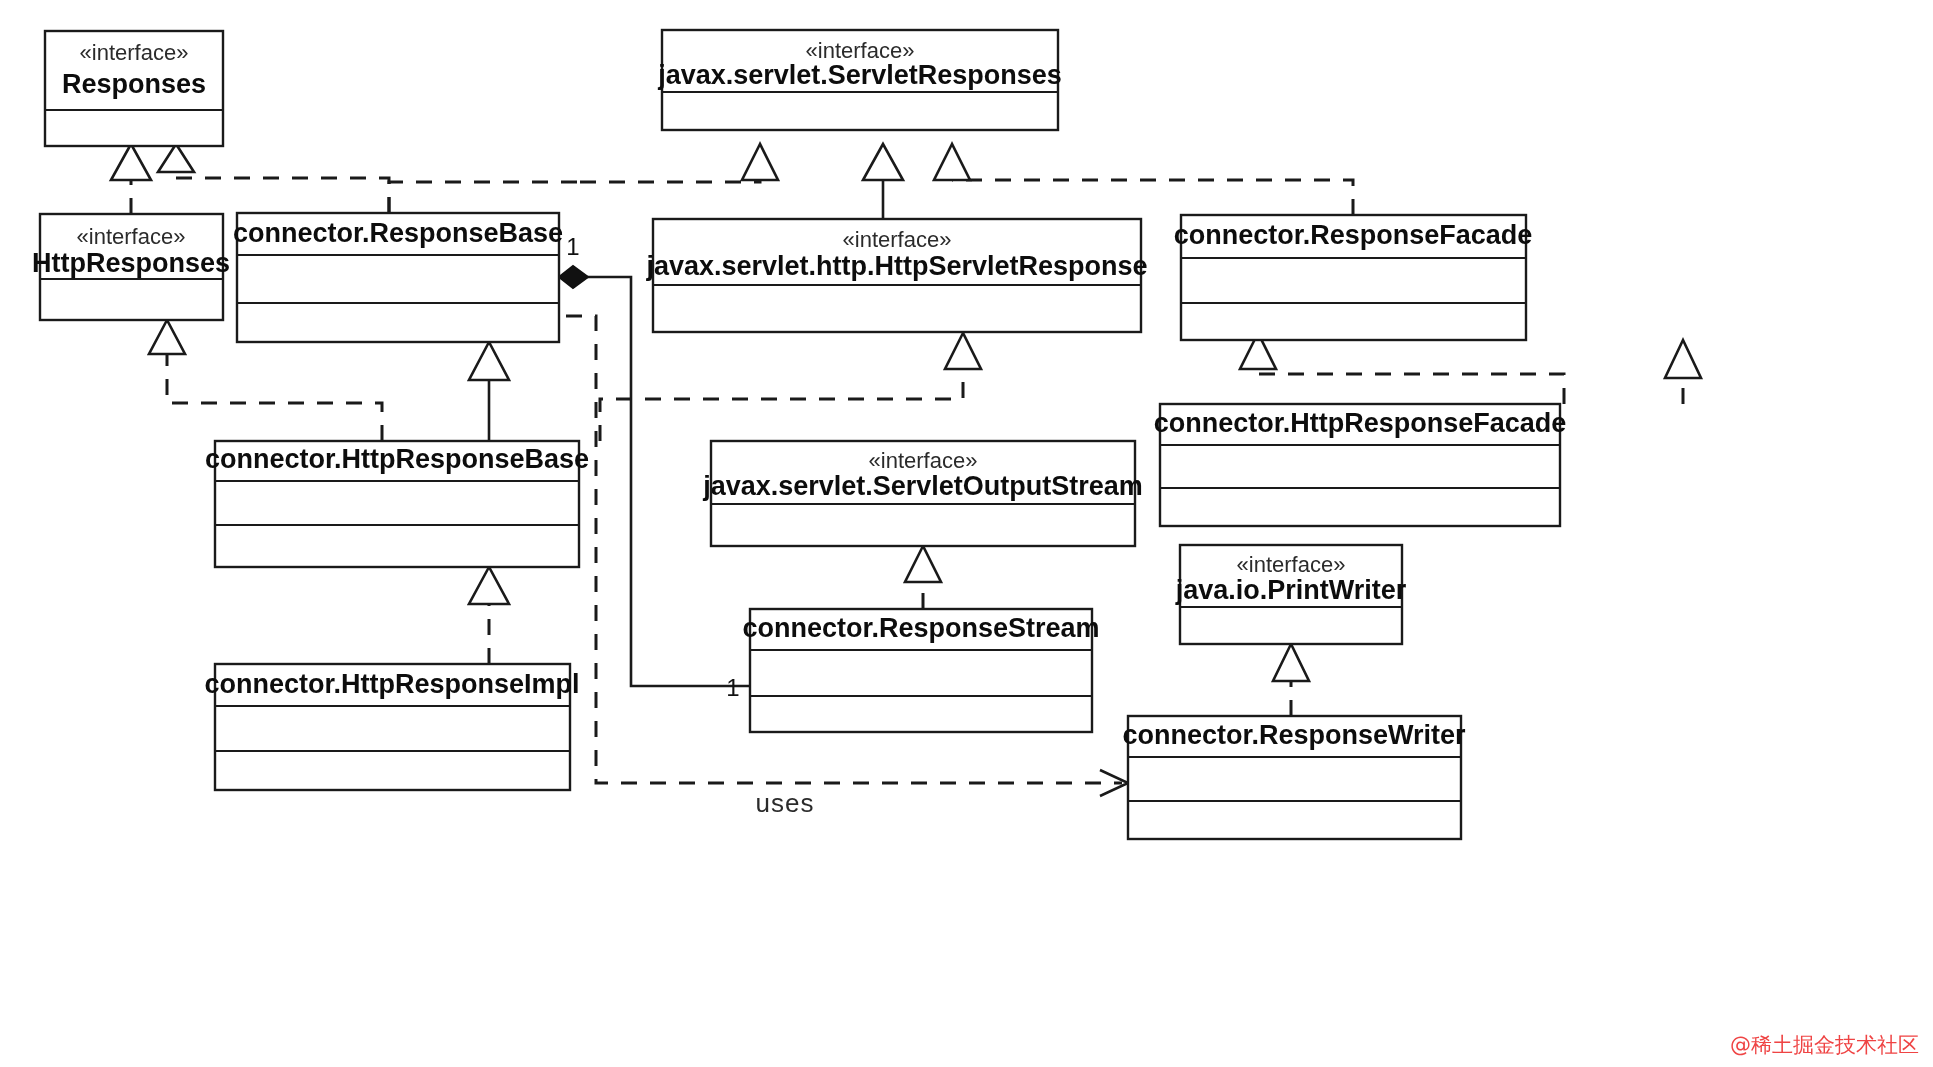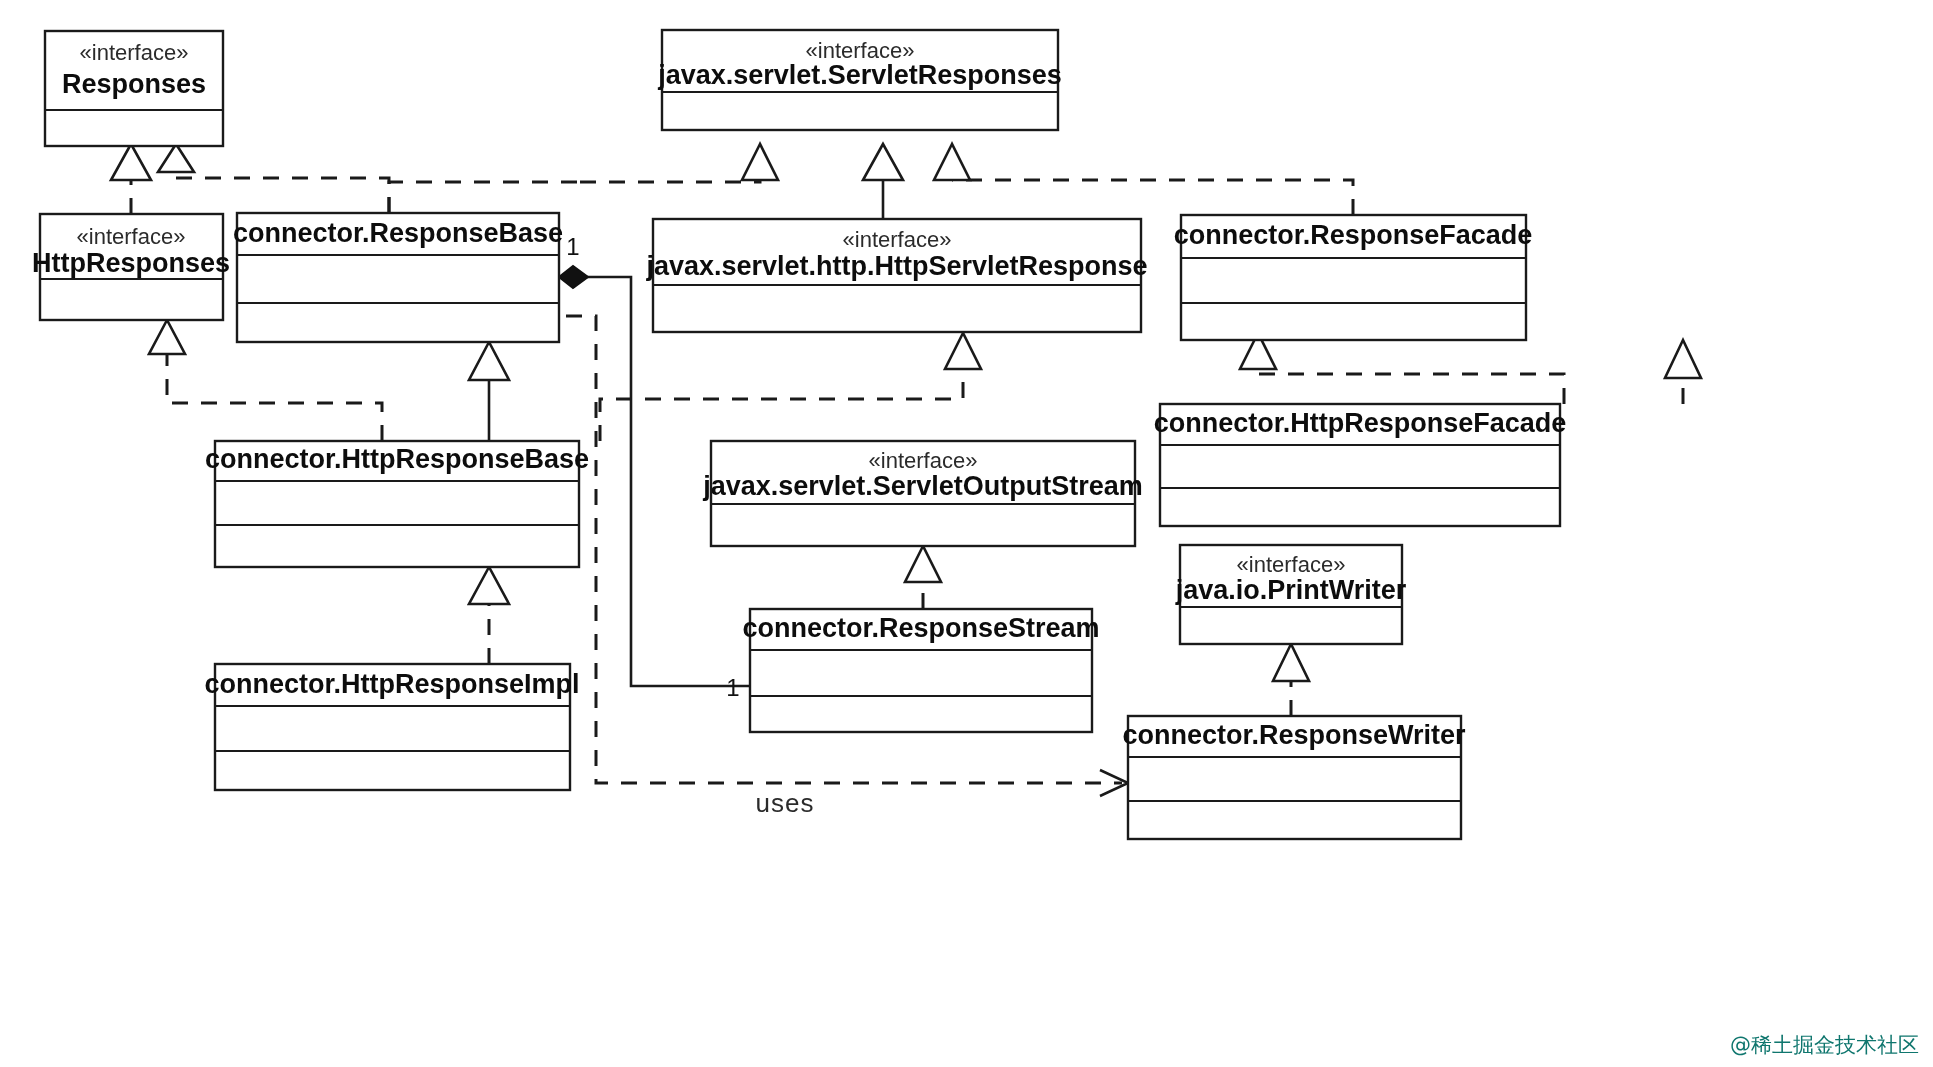--- a/index.html
+++ b/index.html
@@ -84,21 +84,21 @@
     text-anchor: middle;
     dominant-baseline: middle;
     letter-spacing: 1px;
   }
   .watermark {
     position: absolute;
     right: 14px;
     bottom: 8px;
     font-family: "DejaVu Sans", sans-serif;
     font-size: 21px;
-    color: #0f766e;
+    color: #ef4444;
     white-space: nowrap;
     user-select: none;
   }
 </style>
 </head>
 <body>
 
 <div id="diagram-root">
 
   <svg id="uml-canvas" viewBox="0 0 1933 1067">

